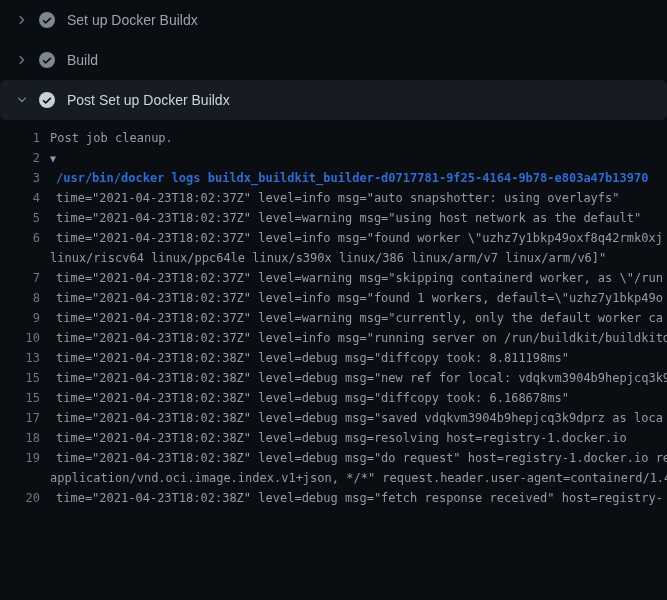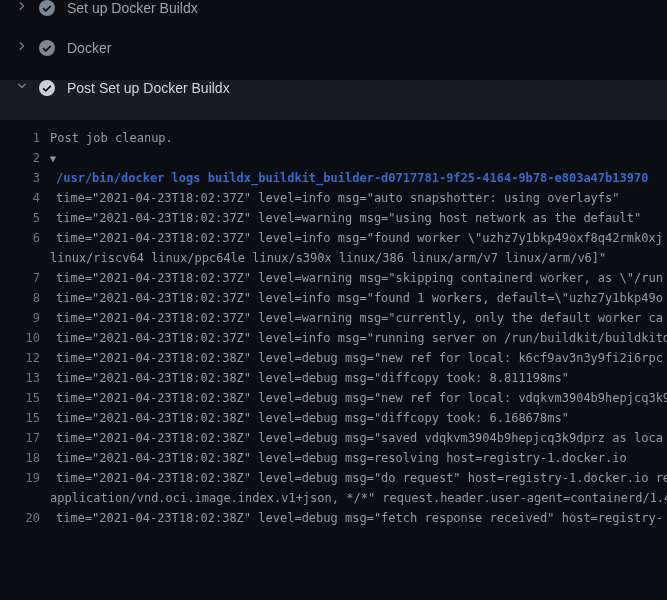--- a/index.html
+++ b/index.html
@@ -3,26 +3,27 @@
 <meta charset="utf-8">
 <style>
   html,body{margin:0;padding:0;background:#000;}
   .screen{
     position:relative;width:667px;height:600px;overflow:hidden;
     background:var(--background,#0a0d12);
     font-family:"Liberation Sans",sans-serif;
   }
   
   .section{
-    height:40px;display:flex;align-items:flex-start;padding:0 16px;
+    height:40px;display:flex;align-items:center;padding:0 16px;
     font-size:14px;color:var(--section-label,#9aa4ae);cursor:pointer;
   }
   .section.expanded{
     background:var(--section-active-bg,#171c23);
     color:var(--section-label-active,#cdd5dd);
+    border-radius:6px;
   }
   .chev{width:12px;height:12px;flex:none;display:flex;align-items:center;
     color:var(--chevron-gray,#768390);}
   .chev svg{width:12px;height:12px;}
   .status{flex:none;display:flex;align-items:center;margin-left:11px;margin-right:12px;
     color:var(--status-icon-gray,#7d8791);}
   .section.expanded .status{color:var(--status-icon-light,#c8d1d9);}
   .status svg{width:16px;height:16px;}
   .section-label{white-space:nowrap;}
   
@@ -63,21 +64,21 @@
       <svg viewBox="0 0 16 16">
           <path d="M5.5 3.5 10 8l-4.5 4.5" fill="none" stroke="currentColor" stroke-width="1.8" stroke-linecap="round" stroke-linejoin="round"></path>
         </svg>
     </span>
     <span class="status">
       <svg viewBox="0 0 16 16">
           <circle cx="8" cy="8" r="8" fill="currentColor"></circle>
           <path d="M11.3 5.3 6.75 9.85 4.7 7.8 3.6 8.9l3.15 3.15L12.4 6.4z" fill="#0a0d12"></path>
         </svg>
     </span>
-    <span class="section-label">Docker</span>
+    <span class="section-label">Build</span>
   </div>
 
 
   <div class="section expanded">
     <span class="chev">
       <svg viewBox="0 0 16 16">
           <path d="M3.5 5.5 8 10l4.5-4.5" fill="none" stroke="currentColor" stroke-width="1.8" stroke-linecap="round" stroke-linejoin="round"></path>
         </svg>
     </span>
     <span class="status">
@@ -107,21 +108,20 @@
 
     <div class="log-line ind2"><span class="ln">7</span><span class="lt">time="2021-04-23T18:02:37Z" level=warning msg="skipping containerd worker, as \"/run</span></div>
 
     <div class="log-line ind2"><span class="ln">8</span><span class="lt">time="2021-04-23T18:02:37Z" level=info msg="found 1 workers, default=\"uzhz7y1bkp49o</span></div>
 
     <div class="log-line ind2"><span class="ln">9</span><span class="lt">time="2021-04-23T18:02:37Z" level=warning msg="currently, only the default worker ca</span></div>
 
     <div class="log-line ind2"><span class="ln">10</span><span class="lt">time="2021-04-23T18:02:37Z" level=info msg="running server on /run/buildkit/buildkitd</span></div>
 
 
-    <div class="log-line ind2"><span class="ln">12</span><span class="lt">time="2021-04-23T18:02:38Z" level=debug msg="new ref for local: k6cf9av3n3y9fi2i6rpc</span></div>
 
     <div class="log-line ind2"><span class="ln">13</span><span class="lt">time="2021-04-23T18:02:38Z" level=debug msg="diffcopy took: 8.811198ms"</span></div>
 
 
     <div class="log-line ind2"><span class="ln">15</span><span class="lt">time="2021-04-23T18:02:38Z" level=debug msg="new ref for local: vdqkvm3904b9hepjcq3k9</span></div>
 
     <div class="log-line ind2"><span class="ln">15</span><span class="lt">time="2021-04-23T18:02:38Z" level=debug msg="diffcopy took: 6.168678ms"</span></div>
 
     <div class="log-line ind2"><span class="ln">17</span><span class="lt">time="2021-04-23T18:02:38Z" level=debug msg="saved vdqkvm3904b9hepjcq3k9dprz as loca</span></div>
 

